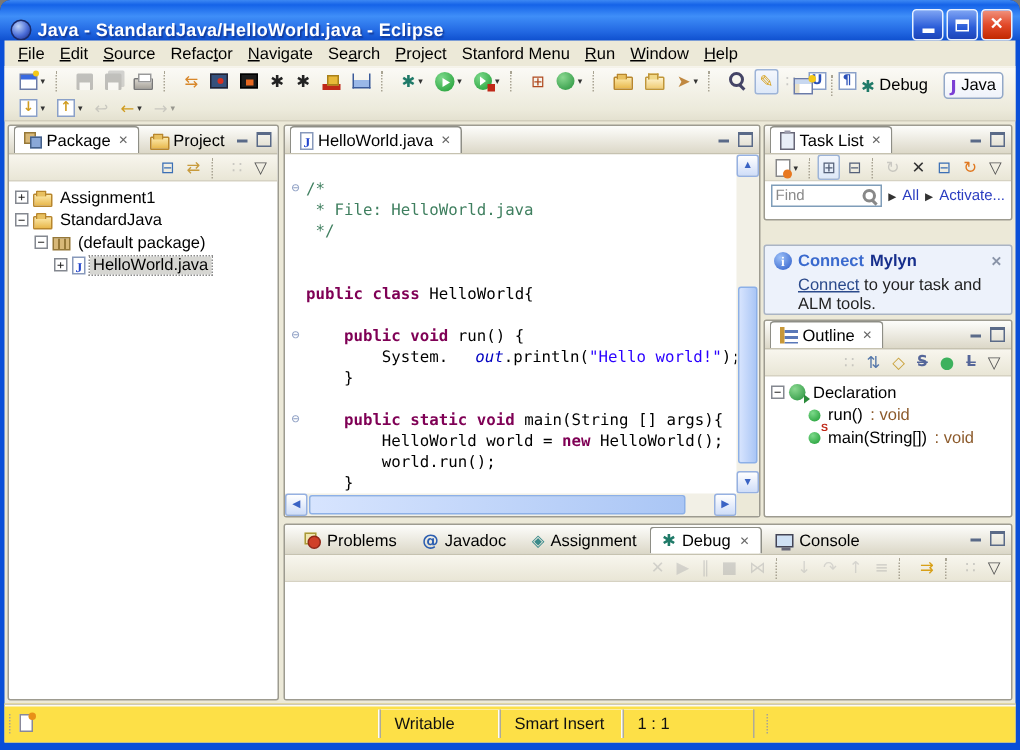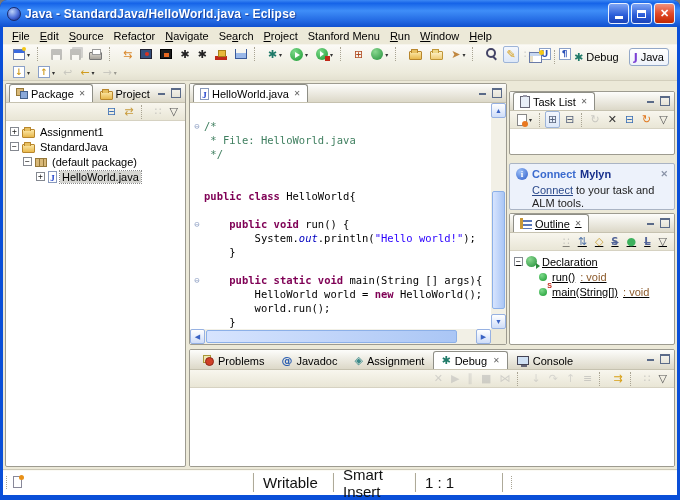--- a/index.html
+++ b/index.html
@@ -2,21 +2,21 @@
 <html style="--kw: #7f0055; --cm: #3f7f5f; --st: #2a00ff; --sf: #0000c0;"><head>
 <meta charset="utf-8">
 <style>
   html,body{margin:0;padding:0;background:#777;}
   *{box-sizing:border-box;}
   .win{position:relative;width:680px;height:500px;background:#0a4fd8;border-radius:7px 7px 0 0;
        font-family:"Liberation Sans",sans-serif;overflow:hidden;}
   
   .titlebar{position:absolute;top:0;left:0;right:0;height:27px;border-radius:7px 7px 0 0;
     background:linear-gradient(180deg,#3d88f3 0%,#1563e8 12%,#3f8ef8 40%,#2268e2 78%,#0f50cf 100%);
-    display:flex;align-items:center;padding:0 5px;}
+    display:flex;align-items:flex-end;padding:0 5px;}
   .app-icon{width:14px;height:14px;border-radius:50%;margin:0 4px 0 2px;
     background:radial-gradient(circle at 35% 30%,#bcd2f8,#4a6cd8 55%,#15227a);border:1px solid #1a2a6a;}
   .title-text{color:#fff;font-weight:bold;font-size:12px;letter-spacing:.2px;text-shadow:1px 1px 1px #123a9a;flex:1;
     white-space:nowrap;overflow:hidden;}
   .winbtns{display:flex;gap:2px;}
   .wbtn{width:21px;height:21px;border-radius:3px;border:1px solid #e8f0ff;display:flex;align-items:center;justify-content:center;
     color:#fff;font-size:11px;line-height:1;}
   .wbtn.min,.wbtn.max{background:linear-gradient(180deg,#7ea4f4,#2a5cd8 60%,#1c44b8);}
   .wbtn.close{background:linear-gradient(180deg,#f0917c,#e24a2a 50%,#c22800);font-weight:bold;}
   .wbtn.min i{display:block;width:8px;height:3px;background:#fff;margin-top:8px;}
@@ -66,21 +66,21 @@
   .tree-suffix{color:#8c5a2b;}
   
   .ed-body{position:absolute;top:19px;left:0;right:0;bottom:0;background:#fff;}
   .ed-code{position:absolute;left:0;top:2px;right:15px;bottom:15px;overflow:hidden;
     font:10.5px/14px "DejaVu Sans Mono",monospace;white-space:pre;}
   .code-line{display:flex;height:14px;}
   .fold-margin{width:14px;flex:0 0 14px;text-align:center;color:#8fa0c4;font-size:9px;line-height:14px;}
   .tok-k{color:var(--kw);font-weight:bold;}
   .tok-c{color:var(--cm);}
   .tok-s{color:var(--st);}
-  .tok-f{color:var(--sf);font-style:italic;}
+  .tok-f{color:var(--sf);font-style:italic;margin-left:18px;}
   .tok-p{color:#000;}
   .ed-vscroll{position:absolute;right:0;top:0;bottom:15px;width:15px;background:#f2f0e6;}
   .ed-hscroll{position:absolute;left:0;right:15px;bottom:0;height:15px;background:#f2f0e6;}
   .sb-btn{position:absolute;width:15px;height:15px;background:linear-gradient(#ffffff,#cfddf8);
     border:1px solid #96b1e2;border-radius:2px;color:#3a63c4;font-size:7px;text-align:center;line-height:14px;}
   .sb-thumb{position:absolute;background:linear-gradient(90deg,#d7e4fe,#aac6f5);border:1px solid #8cb0e8;border-radius:2px;}
   .corner{position:absolute;right:0;bottom:0;width:15px;height:15px;background:#ece9d8;}
   
   .find-row{height:19px;display:flex;align-items:center;gap:4px;padding:0 4px;background:#fff;font-size:10px;}
   .find-wrap{position:relative;width:76px;height:15px;border:1px solid #7f9db9;background:#fff;}
@@ -101,22 +101,22 @@
   .my-brand{color:#172f8c;}
   .my-x{margin-left:auto;color:#8a94a8;font-size:9px;}
   .my-body{margin:4px 0 0 16px;line-height:13px;color:#222;}
   .my-link{text-decoration:underline;color:#2b4a8b;}
   
   .btabs{display:flex;align-items:flex-end;height:19px;padding-left:2px;gap:1px;}
   .btab{display:inline-flex;align-items:center;gap:4px;height:18px;padding:0 7px;font-size:11px;
     border:1px solid transparent;border-bottom:none;border-radius:3px 3px 0 0;}
   .btab.active{background:#fff;border-color:#8e8e86;}
   
-  .statusbar{height:26px;position:relative;background:#ffffff;border-top:1px solid #cdc9b8;box-shadow:inset 0 1px 0 #fbfaf4;
-    font-size:15px;color:#111;}
+  .statusbar{height:26px;position:relative;background:#fde047;border-top:1px solid #cdc9b8;box-shadow:inset 0 1px 0 #fbfaf4;
+    font-size:11px;color:#111;}
   .sb-cell{position:absolute;top:3px;bottom:3px;display:flex;align-items:center;padding-left:9px;border-left:1px solid #aeaa99;
     box-shadow:-1px 0 0 #fdfcf8;}
   .handle{position:absolute;top:6px;width:3px;height:13px;border-left:1px dotted #a8a494;}
   
   .ci{display:inline-block;position:relative;vertical-align:middle;}
   .ci-newwin{width:12px;height:11px;background:#fff;border:1px solid #6a7ba8;box-shadow:inset 0 3px 0 #3a6ae0;}
   .ci-newwin::after{content:'';position:absolute;right:-2px;top:-3px;width:4px;height:4px;background:#f4c818;border-radius:50%;}
   .ci-floppy{width:11px;height:11px;background:#7d7aa8;border-radius:1px;}
   .ci-floppy::after{content:'';position:absolute;left:2px;bottom:0;width:7px;height:5px;background:#fff;}
   .ci-floppy2{width:11px;height:11px;background:#7d7aa8;border-radius:1px;box-shadow:2px -2px 0 #a5a2c8;}
@@ -411,21 +411,21 @@
           </div>
           <div class="ed-hscroll">
             <span class="sb-btn" style="left:0;top:0;">◀</span>
             <span class="sb-thumb" style="left:16px;right:34px;top:1px;bottom:1px;"></span>
             <span class="sb-btn" style="right:0;top:0;">▶</span>
           </div>
           <div class="corner"></div>
         </div>
       </div>
 
-      <div class="panel" style="left:506px;top:2px;right:2px;height:64px;margin-top:8px;">
+      <div class="panel" style="left:506px;top:2px;right:2px;height:64px;">
         <div class="phead">
           <span class="ptab active">
             <span class="ci ci-clipboard"></span>
             <span>Task List</span>
             <span class="tclose">✕</span>
           </span>
           <span class="mmbox">
             <span class="mm mm-min"></span>
             <span class="mm mm-max"></span>
           </span>
@@ -452,33 +452,43 @@
             <span class="tb-btn">
               <span class="gi" style="color: rgb(59, 111, 181);">⊟</span>
             </span>
             <span class="tb-btn">
               <span class="gi" style="color: rgb(224, 120, 32);">↻</span>
             </span>
             <span class="tb-btn">
               <span class="gi" style="color: rgb(85, 85, 85);">▽</span>
             </span>
           </div>
+        <div class="find-row">
+          <span class="find-wrap">
+            <input value="Find" style="">
+            <span class="mag"></span>
+          </span>
+          <span class="tri">▶</span>
+          <span class="flink">All</span>
+          <span class="tri">▶</span>
+          <span class="flink">Activate...</span>
+        </div>
       </div>
 
       <div class="mylyn" style="left:506px;top:82px;right:2px;height:47px;">
         <div class="my-title">
           <span class="info-i">i</span>
           <span class="my-connect">Connect</span>
           <span class="my-brand">Mylyn</span>
           <span class="my-x">✕</span>
         </div>
         <div class="my-body"><span class="my-link">Connect</span><span> to your task and ALM tools.</span></div>
       </div>
 
-      <div class="panel" style="left:506px;top:132px;right:2px;height:132px;text-decoration:underline;">
+      <div class="panel" style="left:506px;top:132px;right:2px;height:132px;">
         <div class="phead">
           <span class="ptab active">
             <span class="ci ci-outlineic"></span>
             <span>Outline</span>
             <span class="tclose">✕</span>
           </span>
           <span class="mmbox">
             <span class="mm mm-min"></span>
             <span class="mm mm-max"></span>
           </span>

